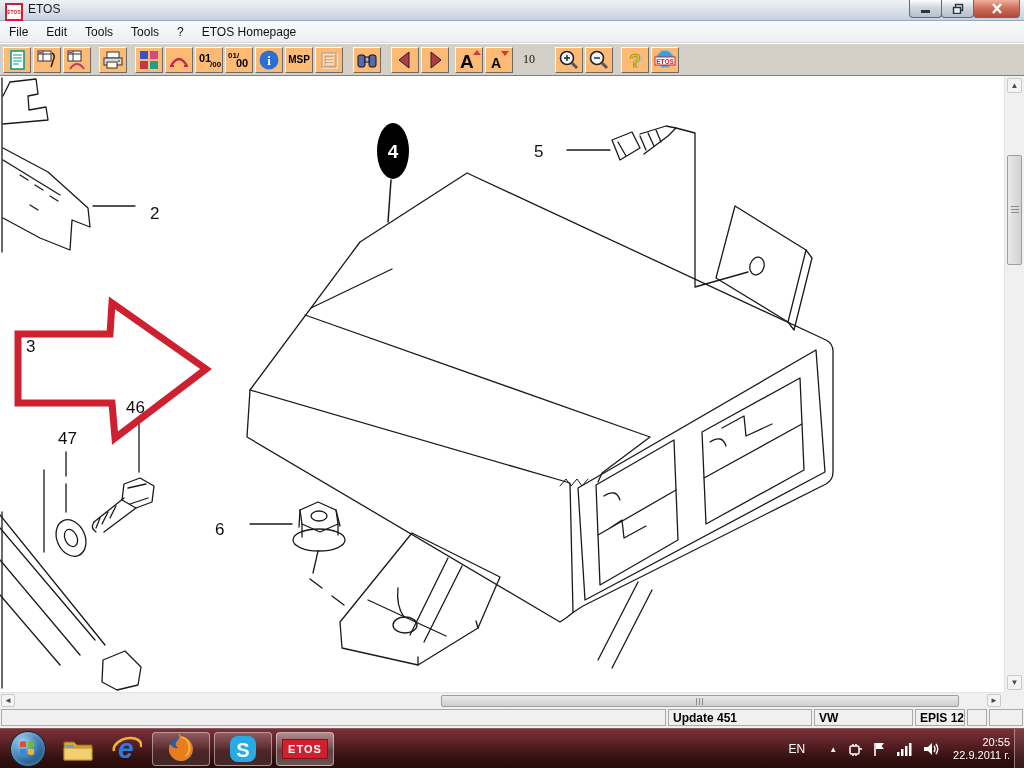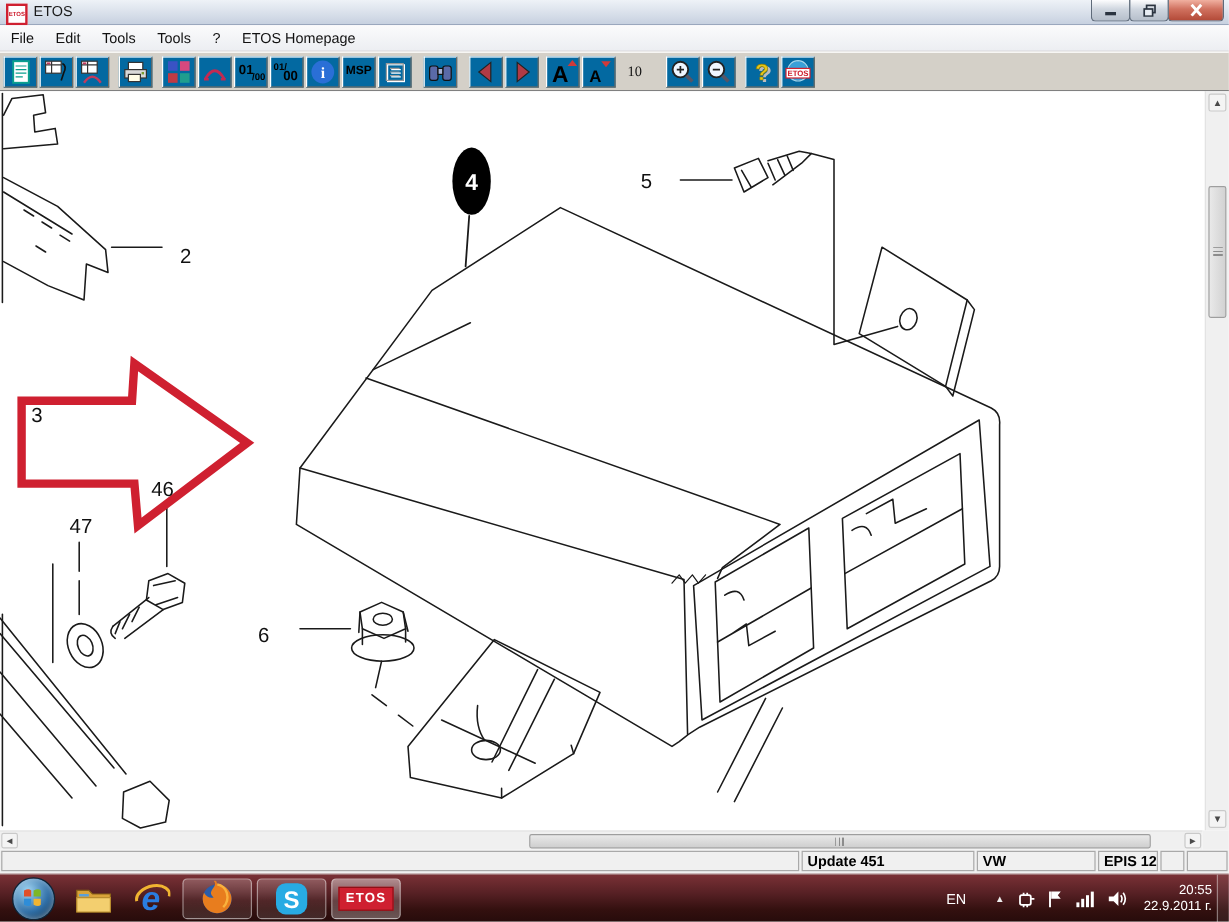--- a/index.html
+++ b/index.html
@@ -18,21 +18,21 @@
     border-radius:0 0 4px 4px;margin-left:-1px;}
   .capbtn.close{background:linear-gradient(#f0b0a0,#d0715f 45%,#b34a38);width:45px;}
   
   .menubar{position:absolute;left:0;top:21px;width:1024px;height:21px;
     background:linear-gradient(#fbfbfc,#eceef2);border-bottom:1px solid #d5d5d9;
     display:flex;align-items:center;font-size:12px;color:#111;}
   .menuitem{padding:18px 9px;}
   
   .toolbar{position:absolute;left:0;top:43px;width:1024px;height:33px;background:#d4d0c8;
     border-top:1px solid #fff;border-bottom:1px solid #808080;display:flex;align-items:center;padding-left:3px;box-sizing:border-box;}
-  .tbtn{width:28px;height:26px;background:#0369a1;border:1px solid;border-color:#fff #6e6a63 #6e6a63 #fff;
+  .tbtn{width:28px;height:26px;background:#fdba74;border:1px solid;border-color:#fff #6e6a63 #6e6a63 #fff;
     margin-right:2px;display:flex;align-items:center;justify-content:center;flex:none;box-sizing:border-box;}
   .g4{margin-left:4px;} .g6{margin-left:6px;} .g8{margin-left:8px;}
   .sizebox{width:26px;height:20px;margin:0 2px 0 8px;font-size:12px;color:#111;display:flex;align-items:center;font-family:Liberation Serif, serif;}
   .tbtn svg{display:block;}
   .tbtn .txt{font-size:10px;font-weight:bold;color:#000;letter-spacing:0;}
   
   .canvas{position:absolute;left:0;top:76px;width:1004px;height:616px;background:#fff;overflow:hidden;}
   
   .vscroll{position:absolute;left:1004px;top:76px;width:20px;height:616px;background:#f0f0f0;border-left:1px solid #e3e3e3;box-sizing:border-box;}
   .hscroll{position:absolute;left:0;top:692px;width:1002px;height:16px;background:#f0f0f0;border-top:1px solid #e3e3e3;box-sizing:border-box;}

